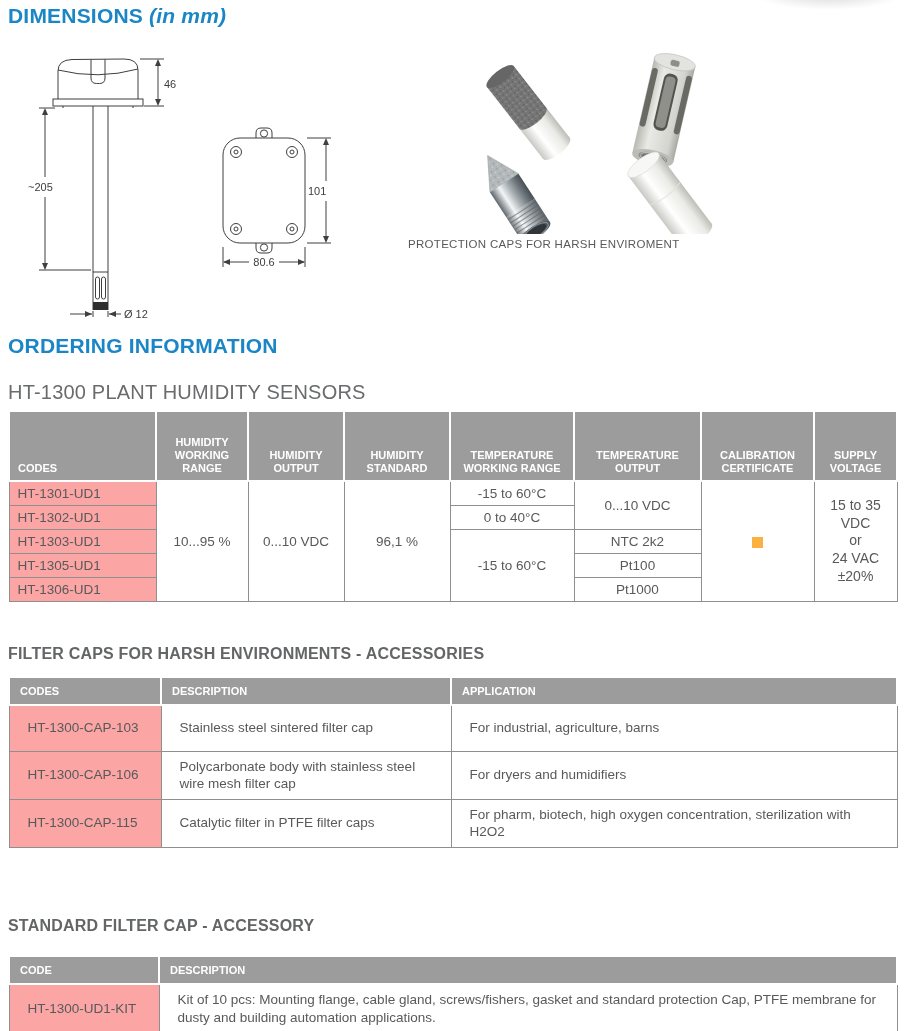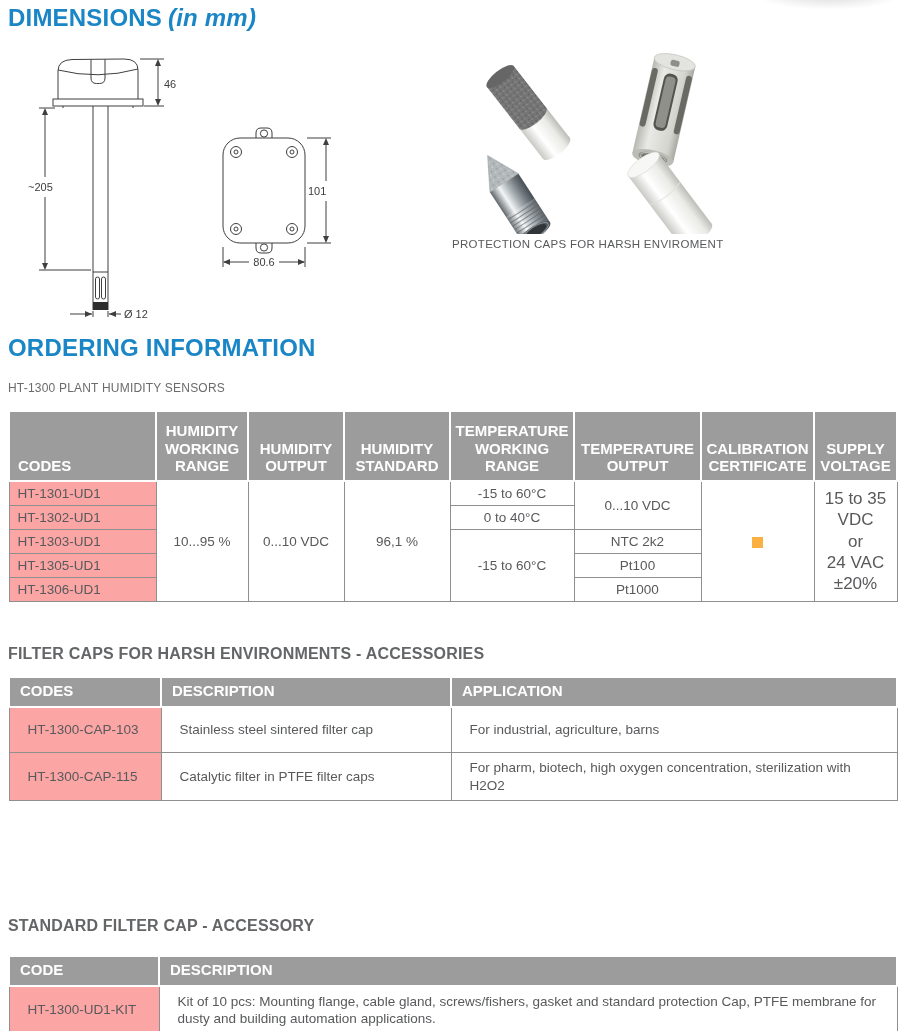--- a/index.html
+++ b/index.html
@@ -5,52 +5,52 @@
   html,body{margin:0;padding:0;}
   body{
     width:904px;height:1031px;position:relative;overflow:hidden;
     background:#ffffff;color:#58595b;
     font-family:"Liberation Sans","DejaVu Sans",sans-serif;
     -webkit-font-smoothing:antialiased;
   }
   .abs{position:absolute;}
   .title-blue{
     position:absolute;left:8px;
-    font-size:24px;font-weight:700;color:#1b86c6;letter-spacing:.2px;
+    font-size:21px;font-weight:700;color:#1b86c6;letter-spacing:.2px;
   }
   .title-blue em{font-style:italic;margin-left:6px;}
   .sub-gray{
-    position:absolute;left:8px;font-size:12px;color:#6a6b6d;letter-spacing:.2px;
+    position:absolute;left:8px;font-size:20px;color:#6a6b6d;letter-spacing:.2px;
   }
   .section-gray{
     position:absolute;left:8px;font-size:16px;font-weight:700;color:#636567;letter-spacing:.2px;
   }
   
   .smudge{position:absolute;top:0;right:0;width:150px;height:10px;
     background:radial-gradient(ellipse at 50% -60%, rgba(100,100,100,.25), rgba(100,100,100,0) 70%);}
 
   
   table{border-collapse:collapse;table-layout:fixed;position:absolute;left:8px;width:888px;
     font-size:13.5px;color:#58595b;}
   th{
-    background:#9c9c9c;color:#ffffff;font-weight:700;font-size:15px;line-height:1.18;
+    background:#9c9c9c;color:#ffffff;font-weight:700;font-size:11px;line-height:1.18;
     border:2px solid #ffffff;vertical-align:bottom;text-align:center;
     padding:3px 3px 5px 3px;box-sizing:border-box;
   }
   th.left{text-align:left;padding-left:8px;}
   td{
     border:1px solid #8f8f8f;vertical-align:middle;text-align:center;
     padding:1px 4px;box-sizing:border-box;background:#ffffff;
   }
   td.code{
     background:#fca5a5;text-align:left;padding-left:8px;white-space:nowrap;
   }
   #sensors-table th{height:70px;}
   #sensors-table td{height:24px;}
-  #sensors-table .sv-cell{line-height:1.26;font-size:17px;}
+  #sensors-table .sv-cell{line-height:1.26;font-size:14px;}
   .marker{display:inline-block;width:11px;height:11px;background:#fbb042;vertical-align:middle;}
   .wide td{text-align:left;padding:6px 18px;height:46px;line-height:1.3;}
   .wide th{height:28px;text-align:left;padding:4px 10px 6px 10px;}
   #standard-table td{height:48px;}
 
   
   .lineart{stroke:#3f3f3f;stroke-width:1;fill:none;}
   .dimtext{fill:#3d3d3d;font-size:11px;font-family:"Liberation Sans","DejaVu Sans",sans-serif;}
   .capt{position:absolute;font-size:11.5px;color:#58595b;letter-spacing:.3px;}
 </style>
@@ -215,21 +215,21 @@
   </g>
 
   <g transform="translate(242,148) rotate(-37)">
     <rect x="-19" y="-44" width="38" height="88" fill="url(#gwhite)"></rect>
     <ellipse cx="0" cy="-44" rx="19" ry="7" fill="#f7f7f5" stroke="#d8d8d4" stroke-width="0.6"></ellipse>
     <ellipse cx="0" cy="44" rx="19" ry="7" fill="url(#gwhite)"></ellipse>
     <path d="M-19,-8 Q0,-2 19,-8" fill="none" stroke="#e0e0dc" stroke-width="1"></path>
   </g>
 </svg>
 
-<div class="capt" style="left:452px;top:238px;">PROTECTION CAPS FOR HARSH ENVIROMENT</div>
+<div class="capt" style="left:408px;top:238px;">PROTECTION CAPS FOR HARSH ENVIROMENT</div>
 
 <div class="title-blue" style="top:334px;">ORDERING INFORMATION</div>
 <div class="sub-gray" style="top:381px;">HT-1300 PLANT HUMIDITY SENSORS</div>
 
 <table id="sensors-table" style="top:410px;">
   <colgroup>
     <col style="width:147px">
       <col style="width:92px">
       <col style="width:96px">
       <col style="width:106px">
@@ -300,20 +300,25 @@
     <th class="left">CODES</th>
     <th class="left">DESCRIPTION</th>
     <th class="left">APPLICATION</th>
   </tr>
   <tr>
     <td class="code">HT-1300-CAP-103</td>
     <td>Stainless steel sintered filter cap</td>
     <td>For industrial, agriculture, barns</td>
   </tr>
   <tr>
+    <td class="code">HT-1300-CAP-106</td>
+    <td>Polycarbonate body with stainless steel wire mesh filter cap</td>
+    <td>For dryers and humidifiers</td>
+  </tr>
+  <tr>
     <td class="code">HT-1300-CAP-115</td>
     <td>Catalytic filter in PTFE filter caps</td>
     <td>For pharm, biotech, high oxygen concentration, sterilization with H2O2</td>
   </tr>
 </tbody>
   </table>
 
 <div class="section-gray" style="top:917px;text-align:right;">STANDARD FILTER CAP - ACCESSORY</div>
 
 <table id="standard-table" class="wide" style="top:955px;">

